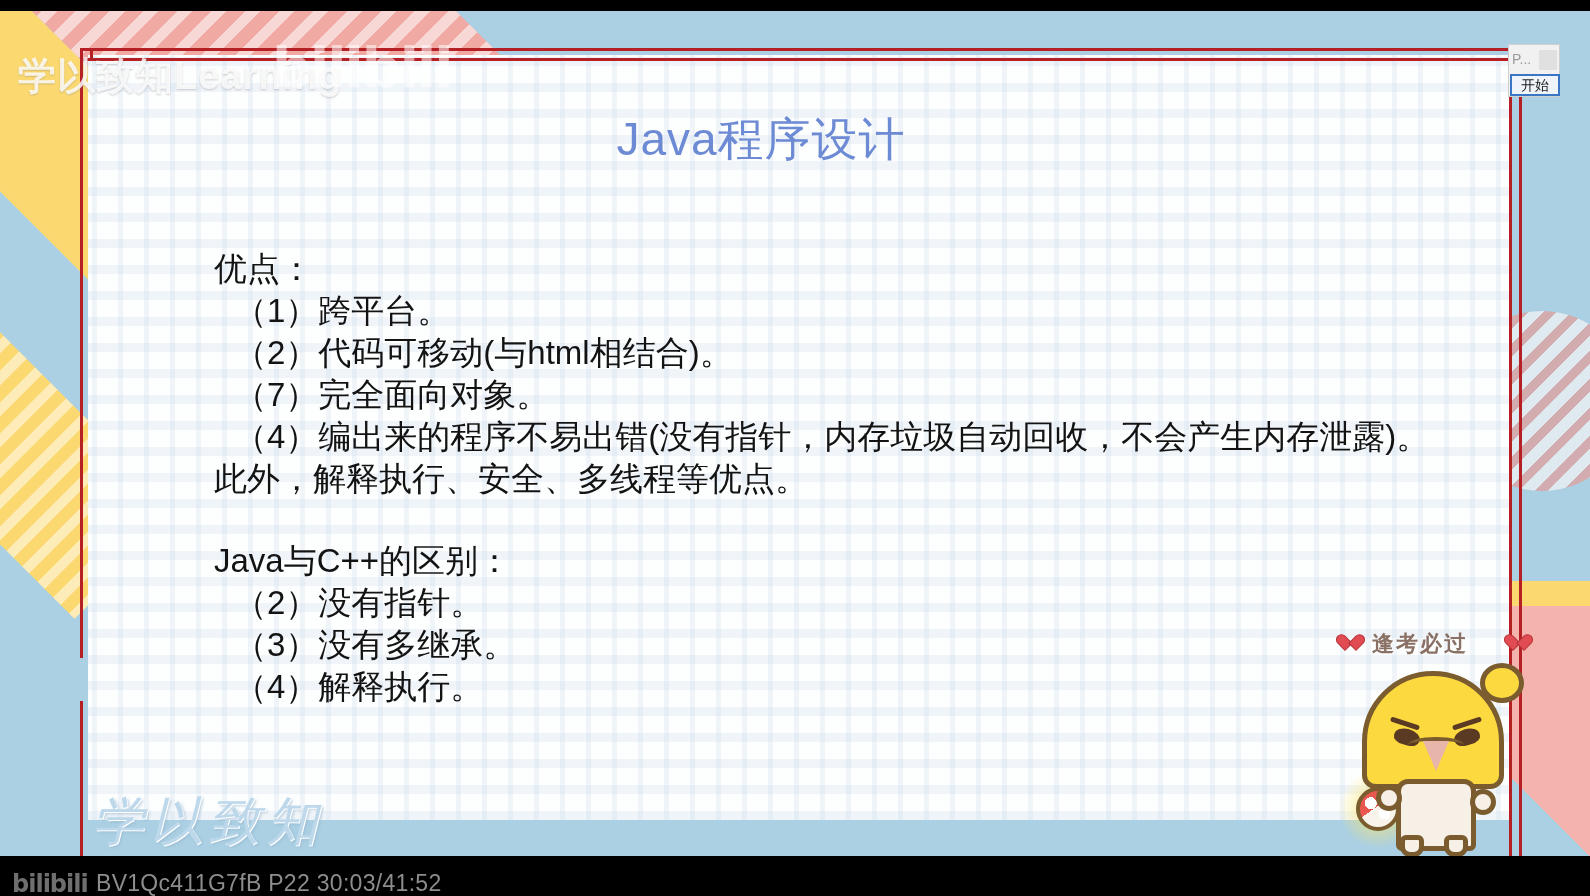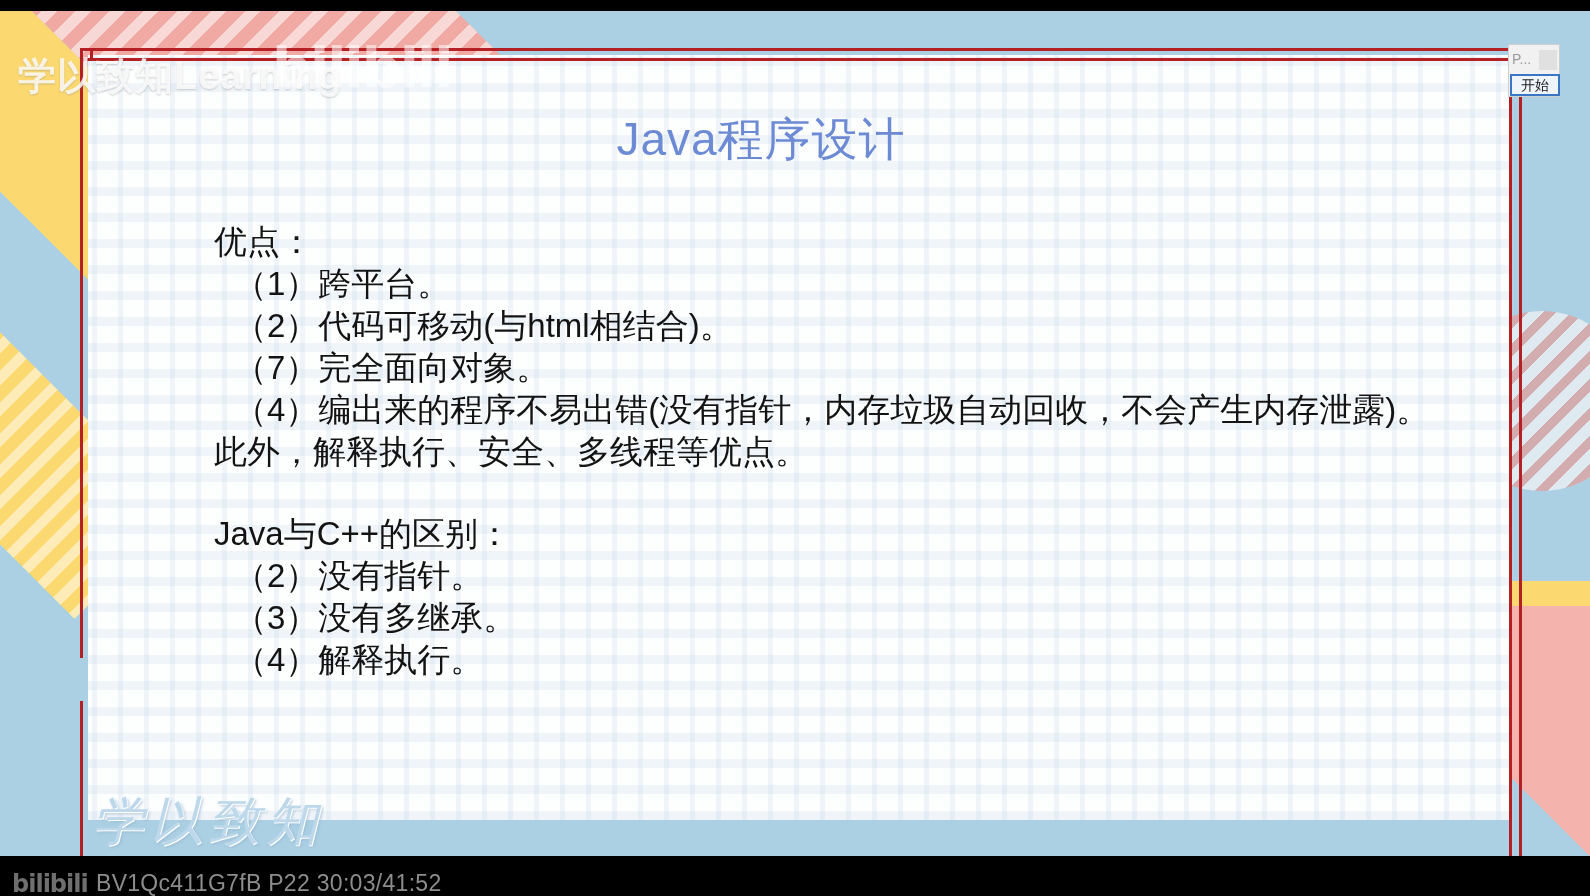--- a/index.html
+++ b/index.html
@@ -141,21 +141,21 @@
     font-family:"Liberation Sans","DejaVu Sans",sans-serif;
   }
   .body-block{
     position:absolute; left:214px;
     color:#131313;
     font-size:33px; line-height:42px;
     white-space:nowrap;
   }
   #block-pros{ top:210px; }
   #block-diff{ top:502px; }
-  .body-block .lead{ display:block; }
+  .body-block .lead{ display:block;margin-top:27px; }
   .body-block .item{ display:block; padding-left:20px; }
   .body-block .flush{ display:block; padding-left:0; }
 
   
   #mascot{
     position:absolute; left:1330px; top:618px;
     width:210px; height:230px;
   }
   .mascot-caption{
     position:absolute; left:42px; top:0px;
@@ -321,20 +321,40 @@
       <span class="flush">此外，解释执行、安全、多线程等优点。</span>
     </div>
 
     <div class="body-block" id="block-diff">
       <span class="lead">Java与C++的区别：</span>
       <span class="item">（2）没有指针。</span>
       <span class="item">（3）没有多继承。</span>
       <span class="item">（4）解释执行。</span>
     </div>
 
+    <div id="mascot">
+      <div class="mascot-caption">逢考必过</div>
+      <div class="heart" id="heart-l"></div>
+      <div class="heart" id="heart-r"></div>
+      <div class="m-spark"></div>
+      <div class="m-bun"></div>
+      <div class="m-head"></div>
+      <div class="m-brow" id="brow-l"></div>
+      <div class="m-brow" id="brow-r"></div>
+      <div class="m-eye" id="eye-l"></div>
+      <div class="m-eye" id="eye-r"></div>
+      <div class="m-mouth"></div>
+      <div class="m-beak"></div>
+      <div class="m-body"></div>
+      <div class="m-arm" id="arm-r"></div>
+      <div class="m-leg" id="leg-l"></div>
+      <div class="m-leg" id="leg-r"></div>
+      <div class="m-ball"></div>
+      <div class="m-arm" id="arm-l"></div>
+    </div>
 
   </div>
 
   <div id="ppt-frag">
     <div class="ppt-title">P...</div>
     <div class="ppt-thumb"></div>
     <div class="ppt-tab">开始</div>
   </div>
 
   <div id="bili-bar">

